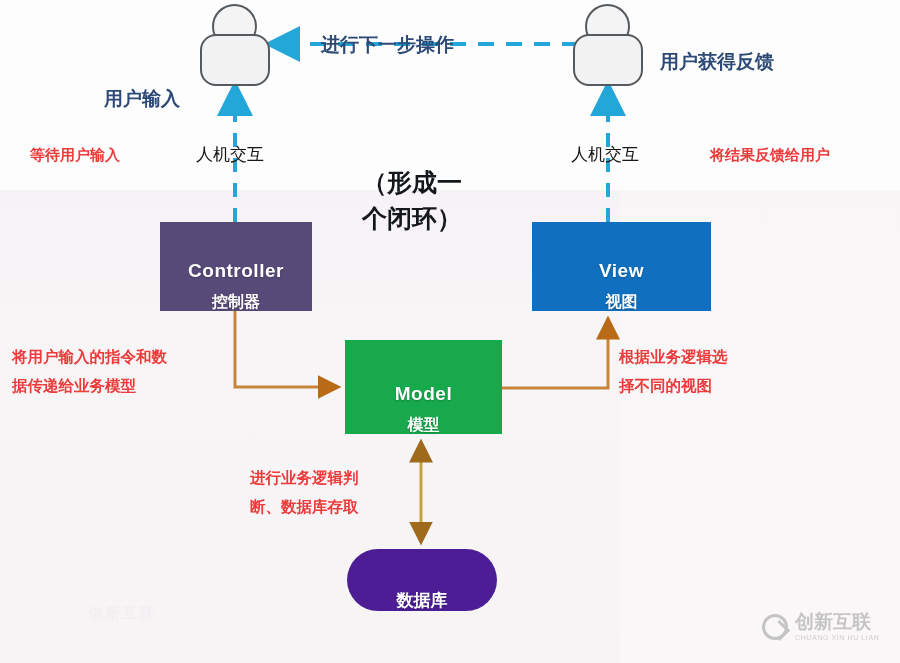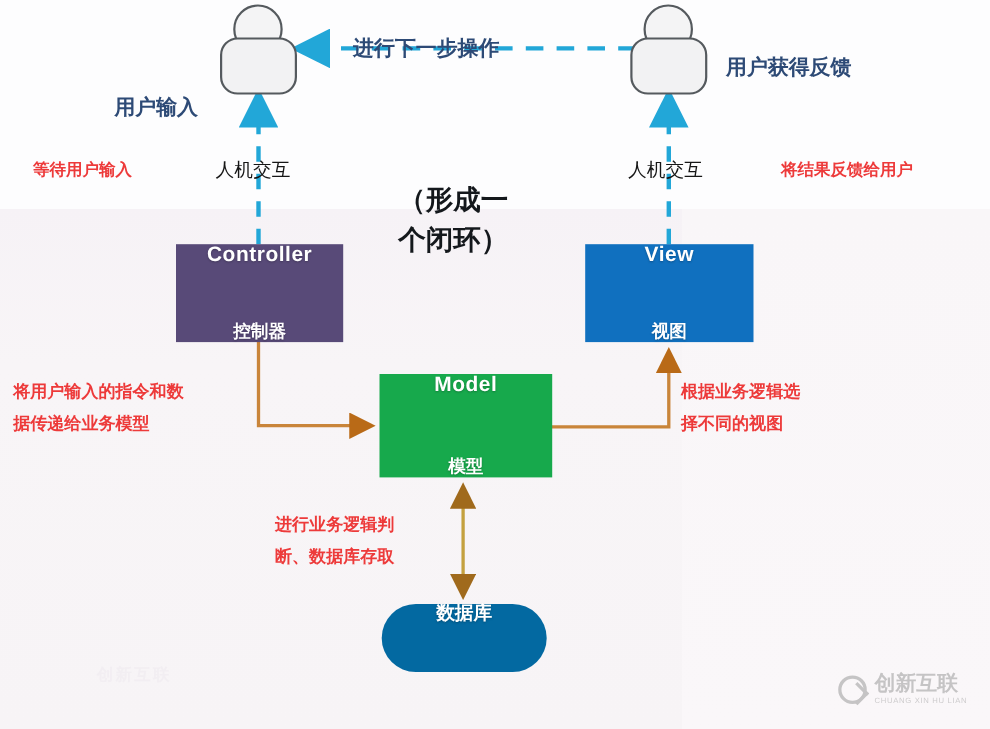--- a/index.html
+++ b/index.html
@@ -53,51 +53,51 @@
     box-sizing: border-box;
   }
 
   
   .node {
     position: absolute;
     box-sizing: border-box;
     display: flex;
     flex-direction: column;
     align-items: center;
-    justify-content: space-between;
+    justify-content: flex-end;
     color: #ffffff;
     text-shadow: 0 1px 2px rgba(0,0,0,.25);
   }
   .node .en {
     font-size: 19px;
     font-weight: bold;
     letter-spacing: .5px;
     line-height: 1.1;
     margin-bottom: 12px;
   }
   .node .zh {
     font-size: 16px;
     font-weight: bold;
     line-height: 1.1;
   }
   #node-controller {
     left: 160px; top: 222px; width: 152px; height: 89px;
     background: #584a78;
   }
   #node-view {
-    left: 532px; top: 222px; width: 153px; height: 89px;
+    left: 532px; top: 222px; width: 179px; height: 89px;
     background: #1070bf;
   }
   #node-model {
     left: 345px; top: 340px; width: 157px; height: 94px;
     background: #17a94c;
   }
   #node-db {
     left: 347px; top: 549px; width: 150px; height: 62px;
-    background: #0369a1;
+    background: #4c1d95;
     border-radius: 31px;
   }
   #node-db .zh { font-size: 17px; }
 
   
   .label {
     position: absolute;
     white-space: nowrap;
     line-height: 1.45;
   }

